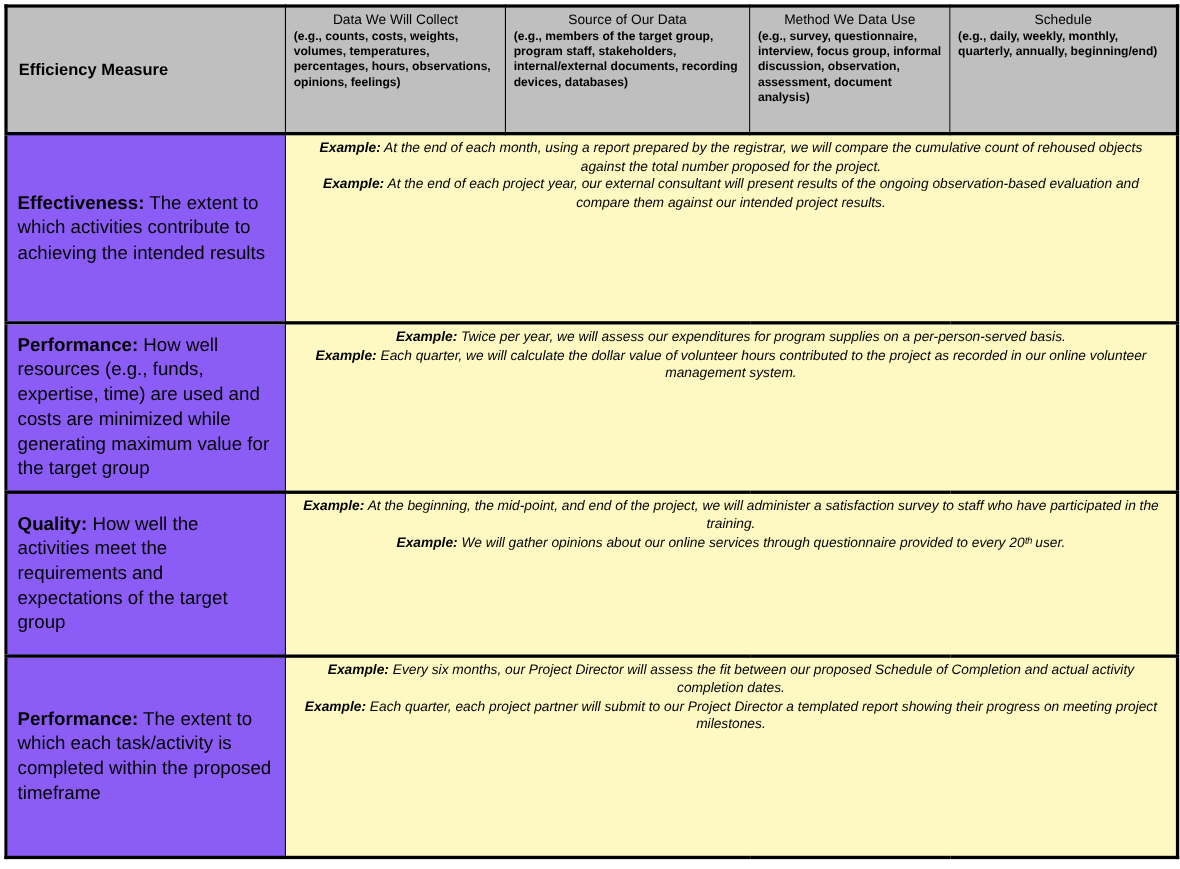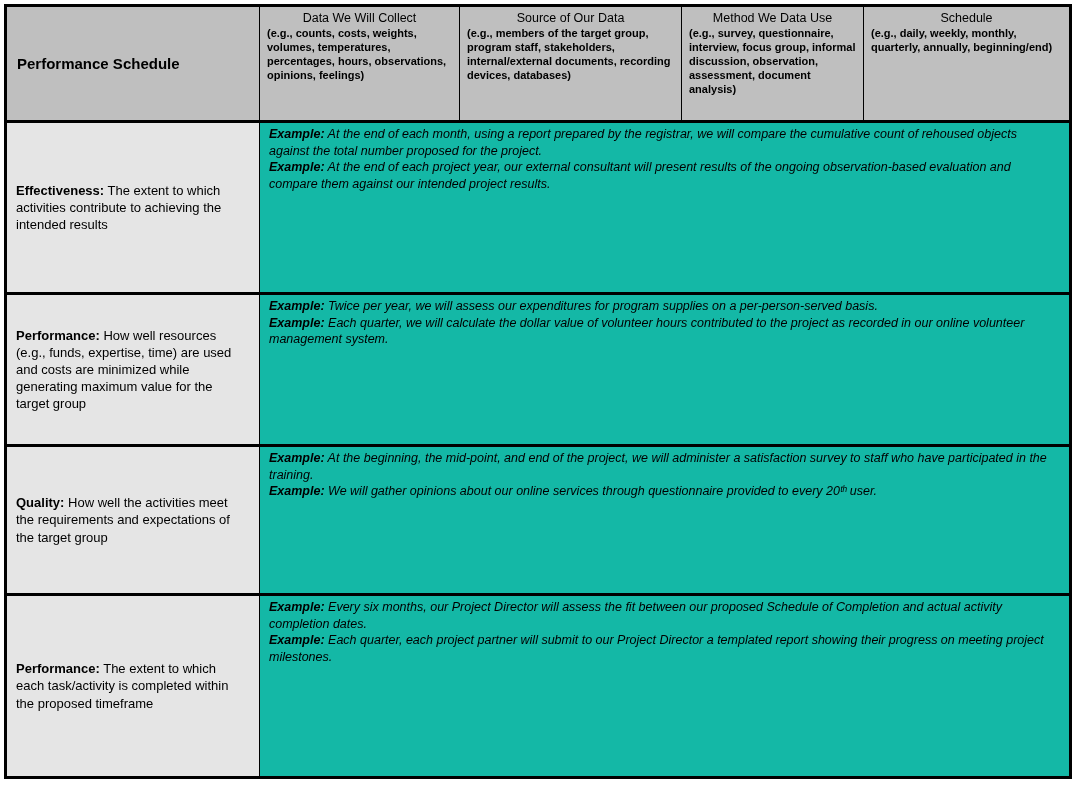--- a/index.html
+++ b/index.html
@@ -49,32 +49,33 @@
     text-align: center;
   }
   .col-subtitle {
     font-size: 11px;
     text-align: left;
     line-height: 1.28;
     margin-top: 1px;
   }
 
   .cat-cell {
-    background: #e5e5e5;
+    background: #8b5cf6;
     vertical-align: middle;
     padding: 8px 12px 8px 9px;
-    font-size: 13px;
+    font-size: 17px;
     line-height: 1.32;
   }
   .cat-term { font-weight: bold; }
 
   .ex-cell {
-    background: #14b8a6;
+    background: #fef9c3;
     padding: 3px 9px;
     font-size: 12.5px;
+    text-align: center;
   }
   .ex-line {
     margin: 0;
     font-style: italic;
     line-height: 1.32;
   }
   .ex-label { font-weight: bold; }
 </style>
 </head>
 <body>
@@ -85,21 +86,21 @@
       <col style="width:254px">
       <col style="width:200px">
       <col style="width:222px">
       <col style="width:182px">
       <col style="width:207px">
     </colgroup>
 
     <thead>
       <tr class="header-row">
         <th class="pm-head">
-          <span>Performance Schedule</span>
+          <span>Efficiency Measure</span>
         </th>
         <th class="col-head">
           <div class="col-title">Data We Will Collect</div>
           <div class="col-subtitle">(e.g., counts, costs, weights, volumes, temperatures, percentages, hours, observations, opinions, feelings)</div>
         </th>
         <th class="col-head">
           <div class="col-title">Source of Our Data</div>
           <div class="col-subtitle">(e.g., members of the target group, program staff, stakeholders, internal/external documents, recording devices, databases)</div>
         </th>
         <th class="col-head">

